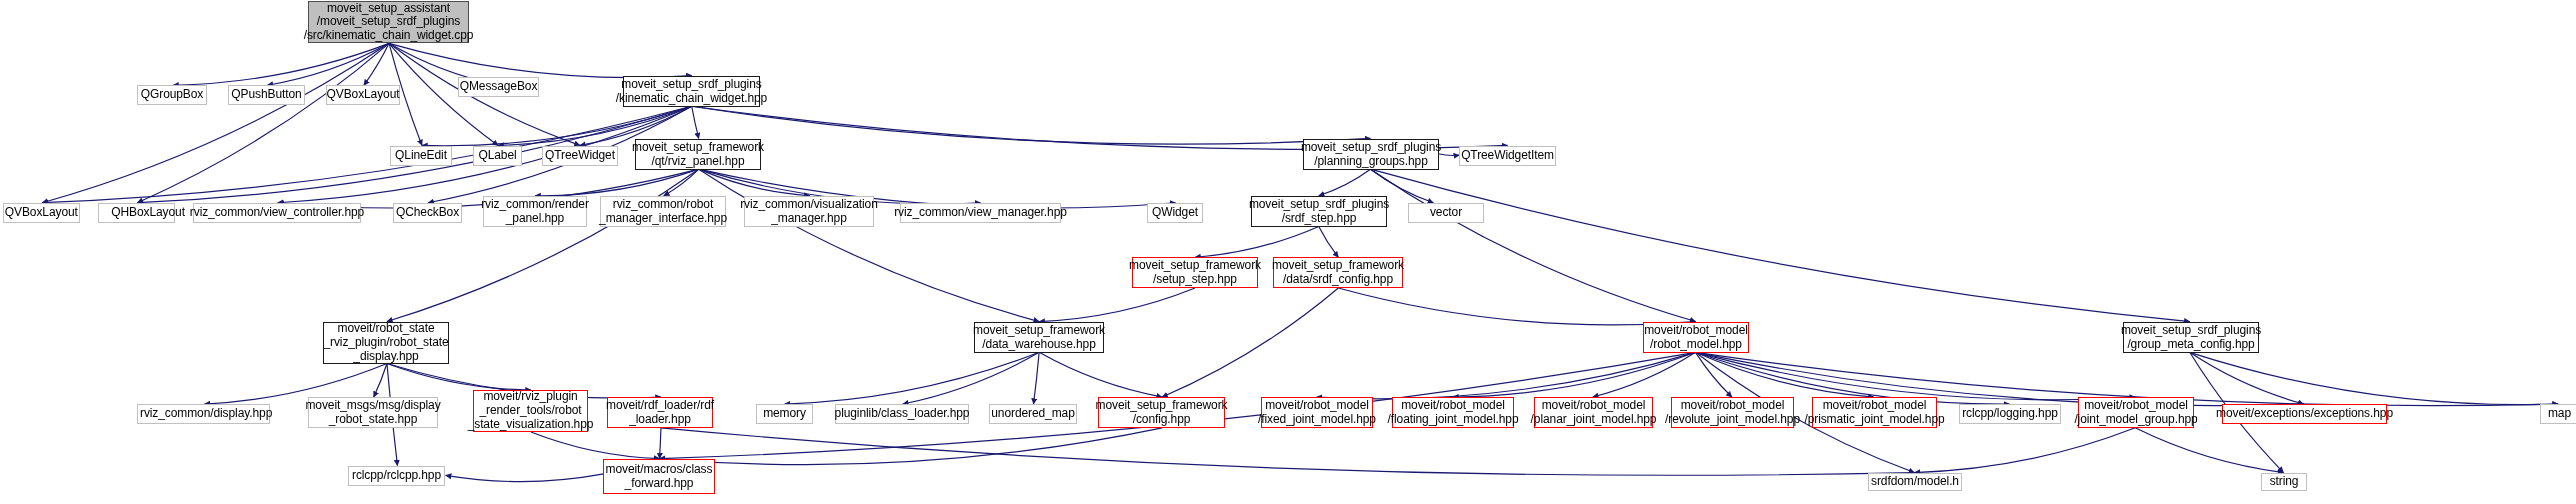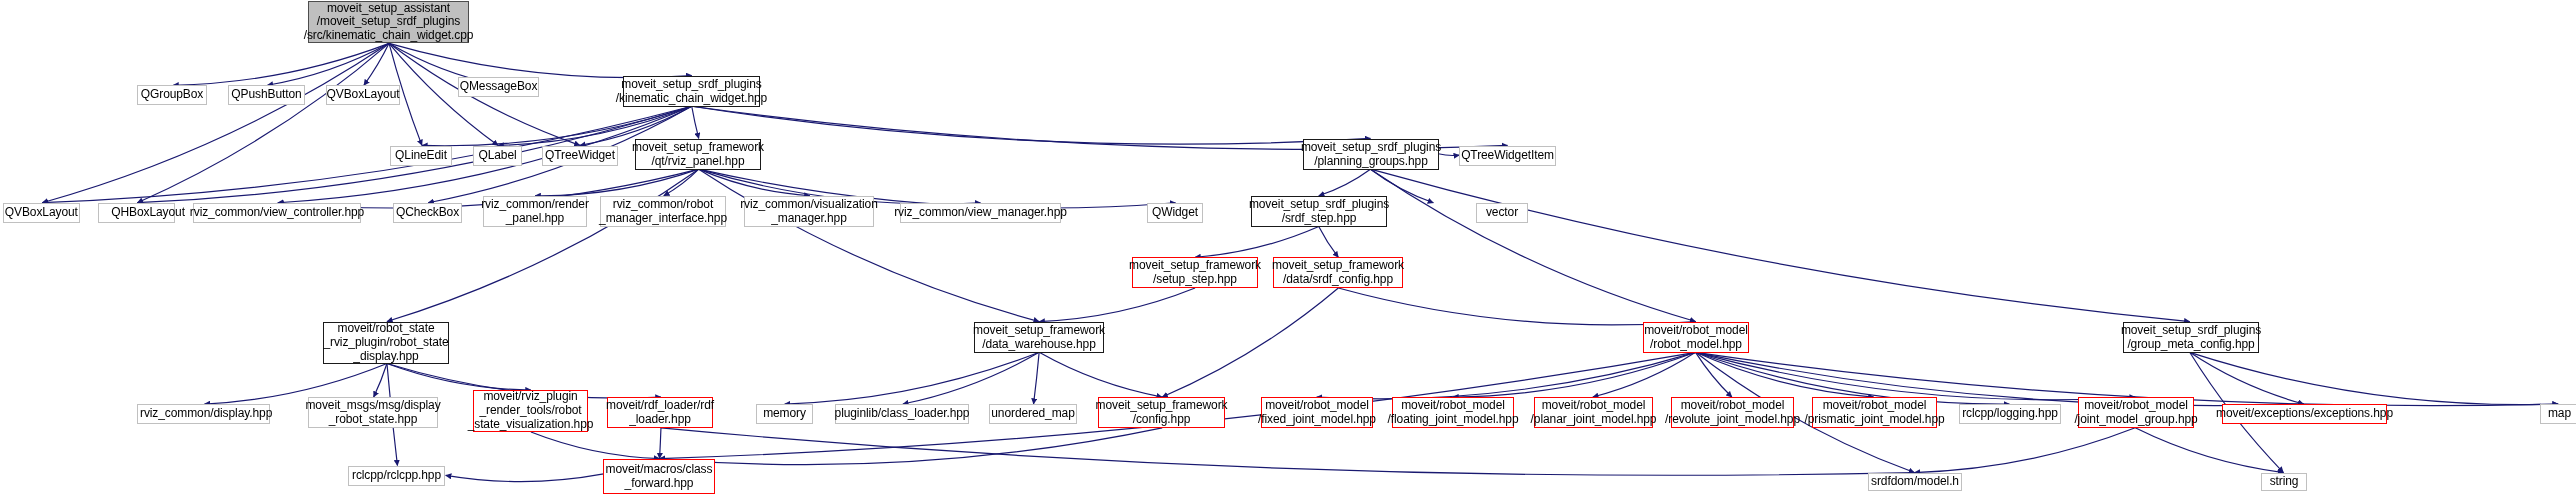--- a/index.html
+++ b/index.html
@@ -156,21 +156,21 @@
       <div class="node plain" style="left: 483px; top: 196px; width: 104px; height: 31px;">rviz_common/render
 _panel.hpp</div>
       <div class="node plain" style="left: 600px; top: 196px; width: 126px; height: 31px;">rviz_common/robot
 _manager_interface.hpp</div>
       <div class="node plain" style="left: 744px; top: 196px; width: 130px; height: 31px;">rviz_common/visualization
 _manager.hpp</div>
       <div class="node plain" style="left: 900px; top: 203px; width: 161px; height: 19.6px;">rviz_common/view_manager.hpp</div>
       <div class="node plain" style="left: 1147px; top: 203px; width: 56px; height: 19.6px;">QWidget</div>
       <div class="node black" style="left: 1251px; top: 196px; width: 136px; height: 31px;">moveit_setup_srdf_plugins
 /srdf_step.hpp</div>
-      <div class="node plain" style="left: 1476px; top: 203px; width: 52px; height: 19.6px;">vector</div>
+      <div class="node plain" style="left: 1408px; top: 203px; width: 76px; height: 19.6px;">vector</div>
       <div class="node red" style="left: 1132px; top: 257px; width: 126px; height: 31px;">moveit_setup_framework
 /setup_step.hpp</div>
       <div class="node red" style="left: 1273px; top: 257px; width: 130px; height: 31px;">moveit_setup_framework
 /data/srdf_config.hpp</div>
       <div class="node black" style="left: 323px; top: 322px; width: 126px; height: 42px;">moveit/robot_state
 _rviz_plugin/robot_state
 _display.hpp</div>
       <div class="node black" style="left: 974px; top: 322px; width: 130px; height: 31px;">moveit_setup_framework
 /data_warehouse.hpp</div>
       <div class="node red" style="left: 1643px; top: 322px; width: 106px; height: 31px;">moveit/robot_model

